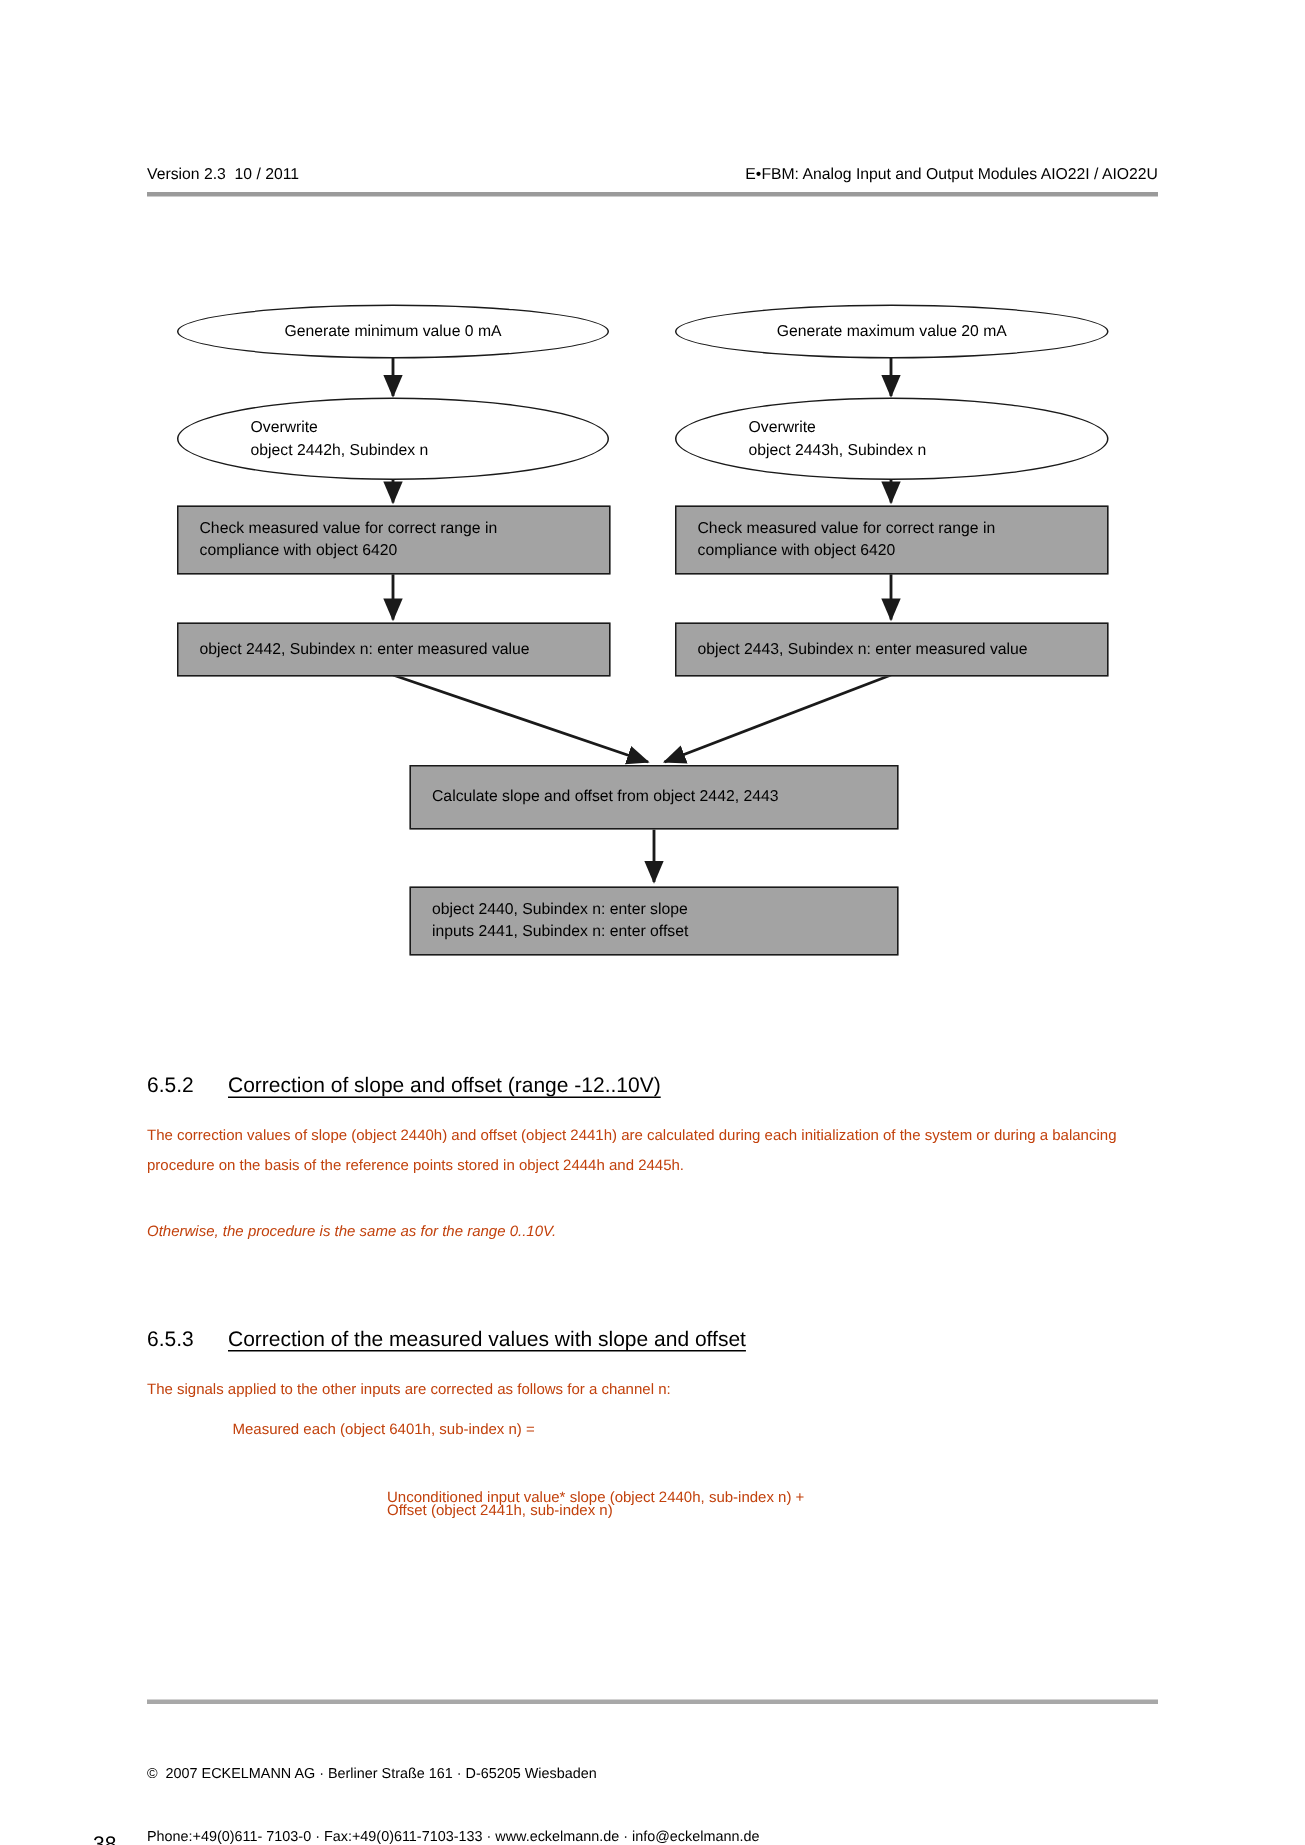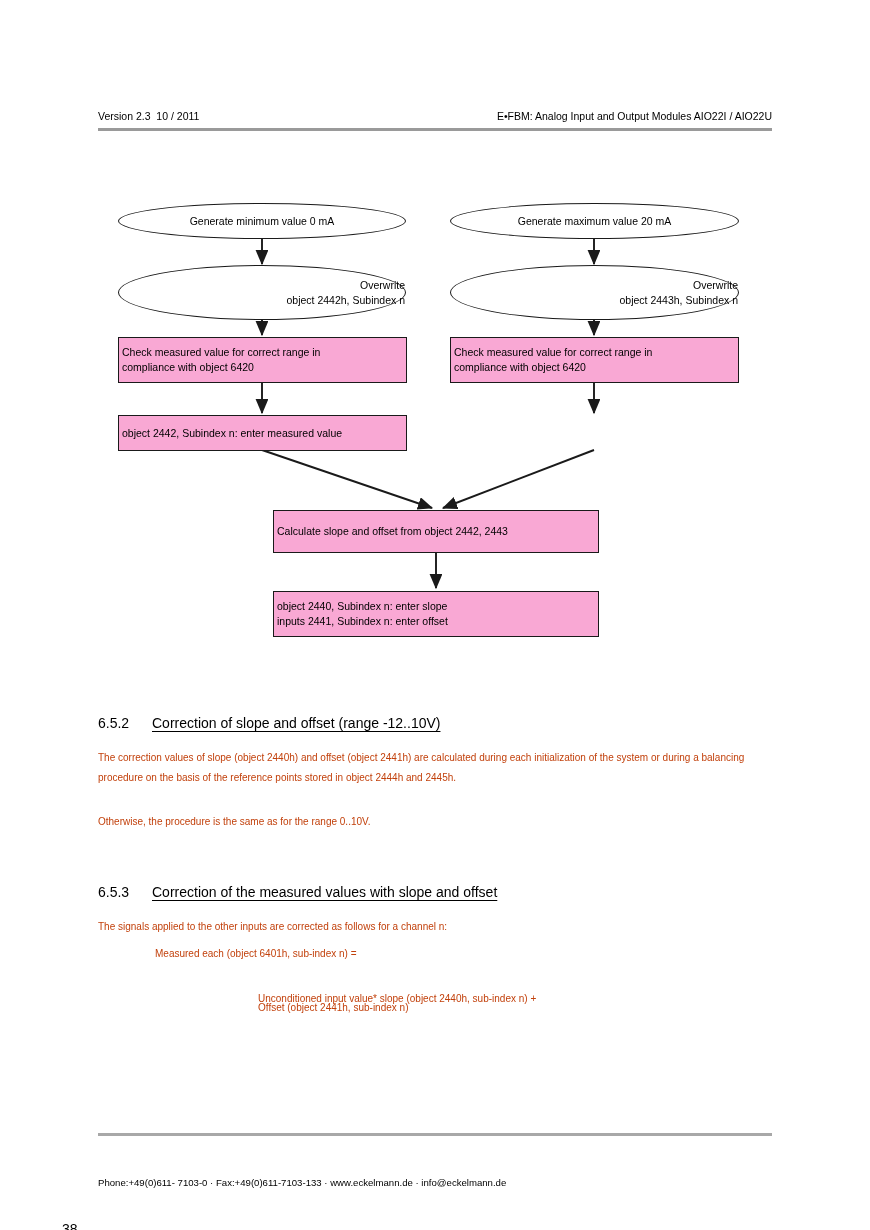--- a/index.html
+++ b/index.html
@@ -68,33 +68,33 @@
     position: absolute;
     box-sizing: border-box;
     display: flex;
     flex-direction: column;
     justify-content: center;
     font-size: 10.5px;
     line-height: 15px;
   }
   .node-box {
     border: 1.4px solid #1a1a1a;
-    background: #f9a8d4;
-    padding-left: 3px;
+    background: #a3a3a3;
+    padding-left: 14px;
     padding-right: 8px;
     align-items: flex-start;
   }
   .node-ellipse {
     border: 1.3px solid #1a1a1a;
     border-radius: 50%;
     background: #ffffff;
     align-items: center;
   }
   .node-ellipse.left-text {
-    align-items: flex-end;
+    align-items: flex-start;
     padding-left: 48px;
   }
   .node-line { white-space: nowrap; }
 
   
   .section-head {
     position: absolute;
     font-size: 14px;
     line-height: 19px;
     white-space: nowrap;
@@ -204,50 +204,54 @@
     <div class="node node-ellipse left-text" style="left:450px; top:265px; width:289px; height:55px;">
       <div class="node-line">Overwrite</div>
       <div class="node-line">object 2443h, Subindex n</div>
     </div>
 
     <div class="node node-box" style="left:450px; top:337px; width:289px; height:46px;">
       <div class="node-line">Check measured value for correct range in</div>
       <div class="node-line">compliance with object 6420</div>
     </div>
 
+    <div class="node node-box" style="left:450px; top:415px; width:289px; height:36px;">
+      <div class="node-line">object 2443, Subindex n: enter measured value</div>
+    </div>
 
     <div class="node node-box" style="left:273px; top:510px; width:326px; height:43px;">
       <div class="node-line">Calculate slope and offset from object 2442, 2443</div>
     </div>
 
     <div class="node node-box" style="left:273px; top:591px; width:326px; height:46px;">
       <div class="node-line">object 2440, Subindex n: enter slope</div>
       <div class="node-line">inputs 2441, Subindex n: enter offset</div>
     </div>
   </div>
 
   <div class="section-head" style="left:98px; top:714px;">
     <span class="num">6.5.2</span><span class="title">Correction of slope and offset (range -12..10V)</span>
   </div>
 
   <div class="para" style="left:98px; top:748px; width:664px;">The correction values of slope (object 2440h) and offset (object 2441h) are calculated during each initialization of the system or during a balancing procedure on the basis of the reference points stored in object 2444h and 2445h.</div>
 
-  <div class="para" style="left:98px; top:812px; width:664px;">Otherwise, the procedure is the same as for the range 0..10V.</div>
+  <div class="para" style="left:98px; top:812px; width:664px;font-style:italic;">Otherwise, the procedure is the same as for the range 0..10V.</div>
 
   <div class="section-head" style="left:98px; top:883px;">
     <span class="num">6.5.3</span><span class="title">Correction of the measured values with slope and offset</span>
   </div>
 
   <div class="para" style="left:98px; top:917px; width:664px;">The signals applied to the other inputs are corrected as follows for a channel n:</div>
 
   <div class="para" style="left:155px; top:944px; width:607px;">Measured each (object 6401h, sub-index n) =</div>
 
   <div class="para" style="left:258px; top:989px; width:504px;">Unconditioned input value* slope (object 2440h, sub-index n) +</div>
 
   <div class="para" style="left:258px; top:998px; width:504px;">Offset (object 2441h, sub-index n)</div>
 
   <div class="footer-rule"></div>
   <div class="page-number">38</div>
   <div class="footer-text">
+    <div>©  2007 ECKELMANN AG · Berliner Straße 161 · D-65205 Wiesbaden</div>
     <div>Phone:+49(0)611- 7103-0 · Fax:+49(0)611-7103-133 · www.eckelmann.de · info@eckelmann.de</div>
   </div>
 
 </div>
 
 </body></html>

